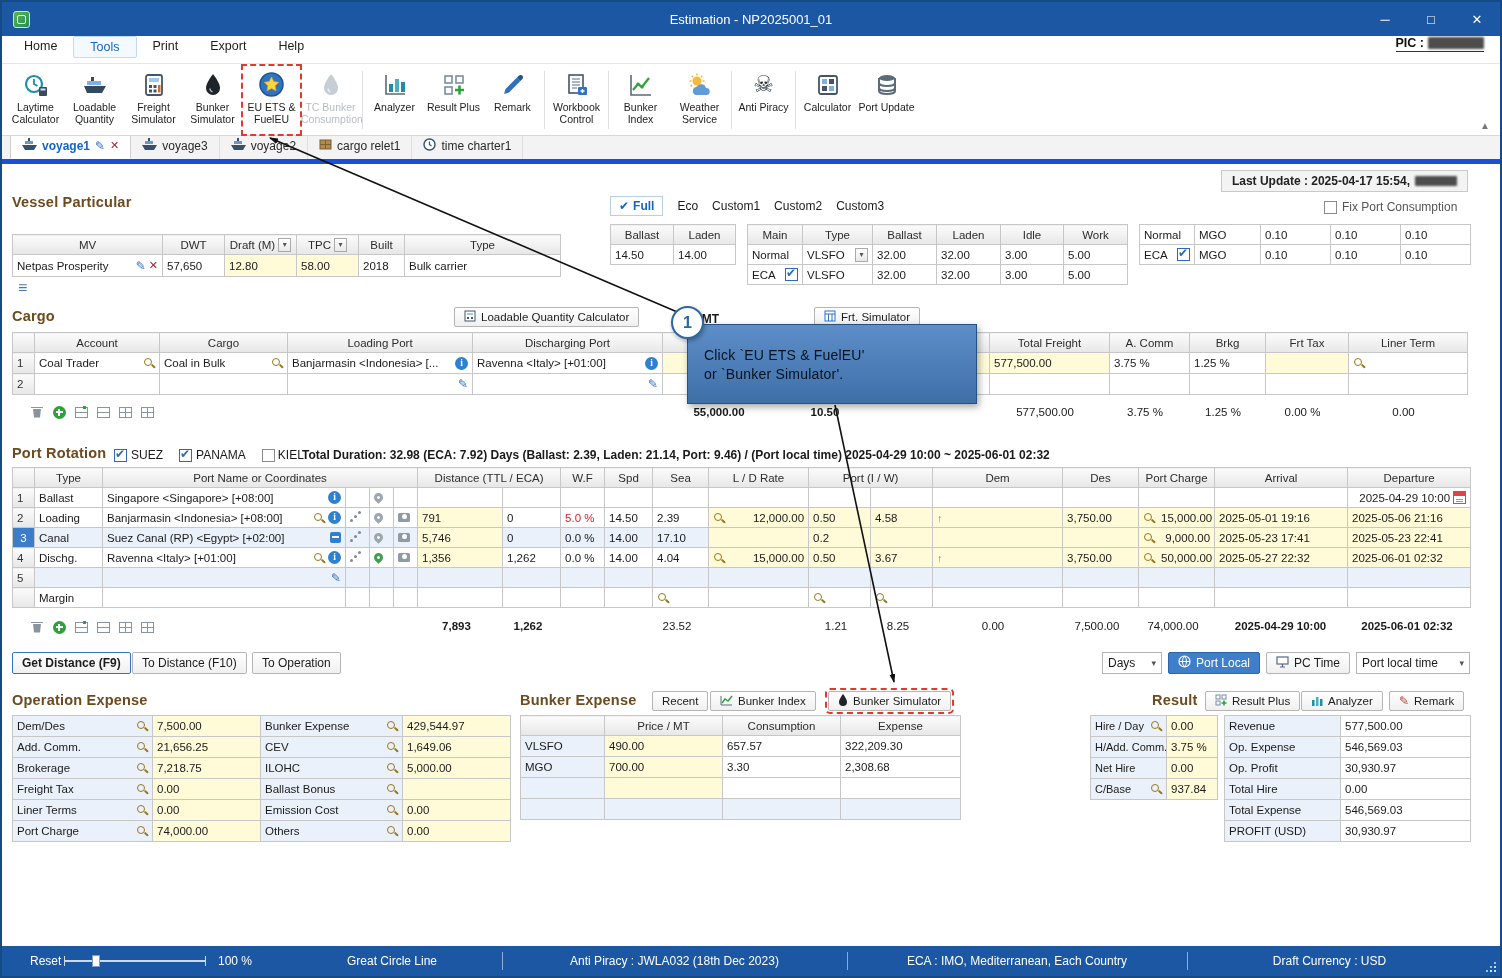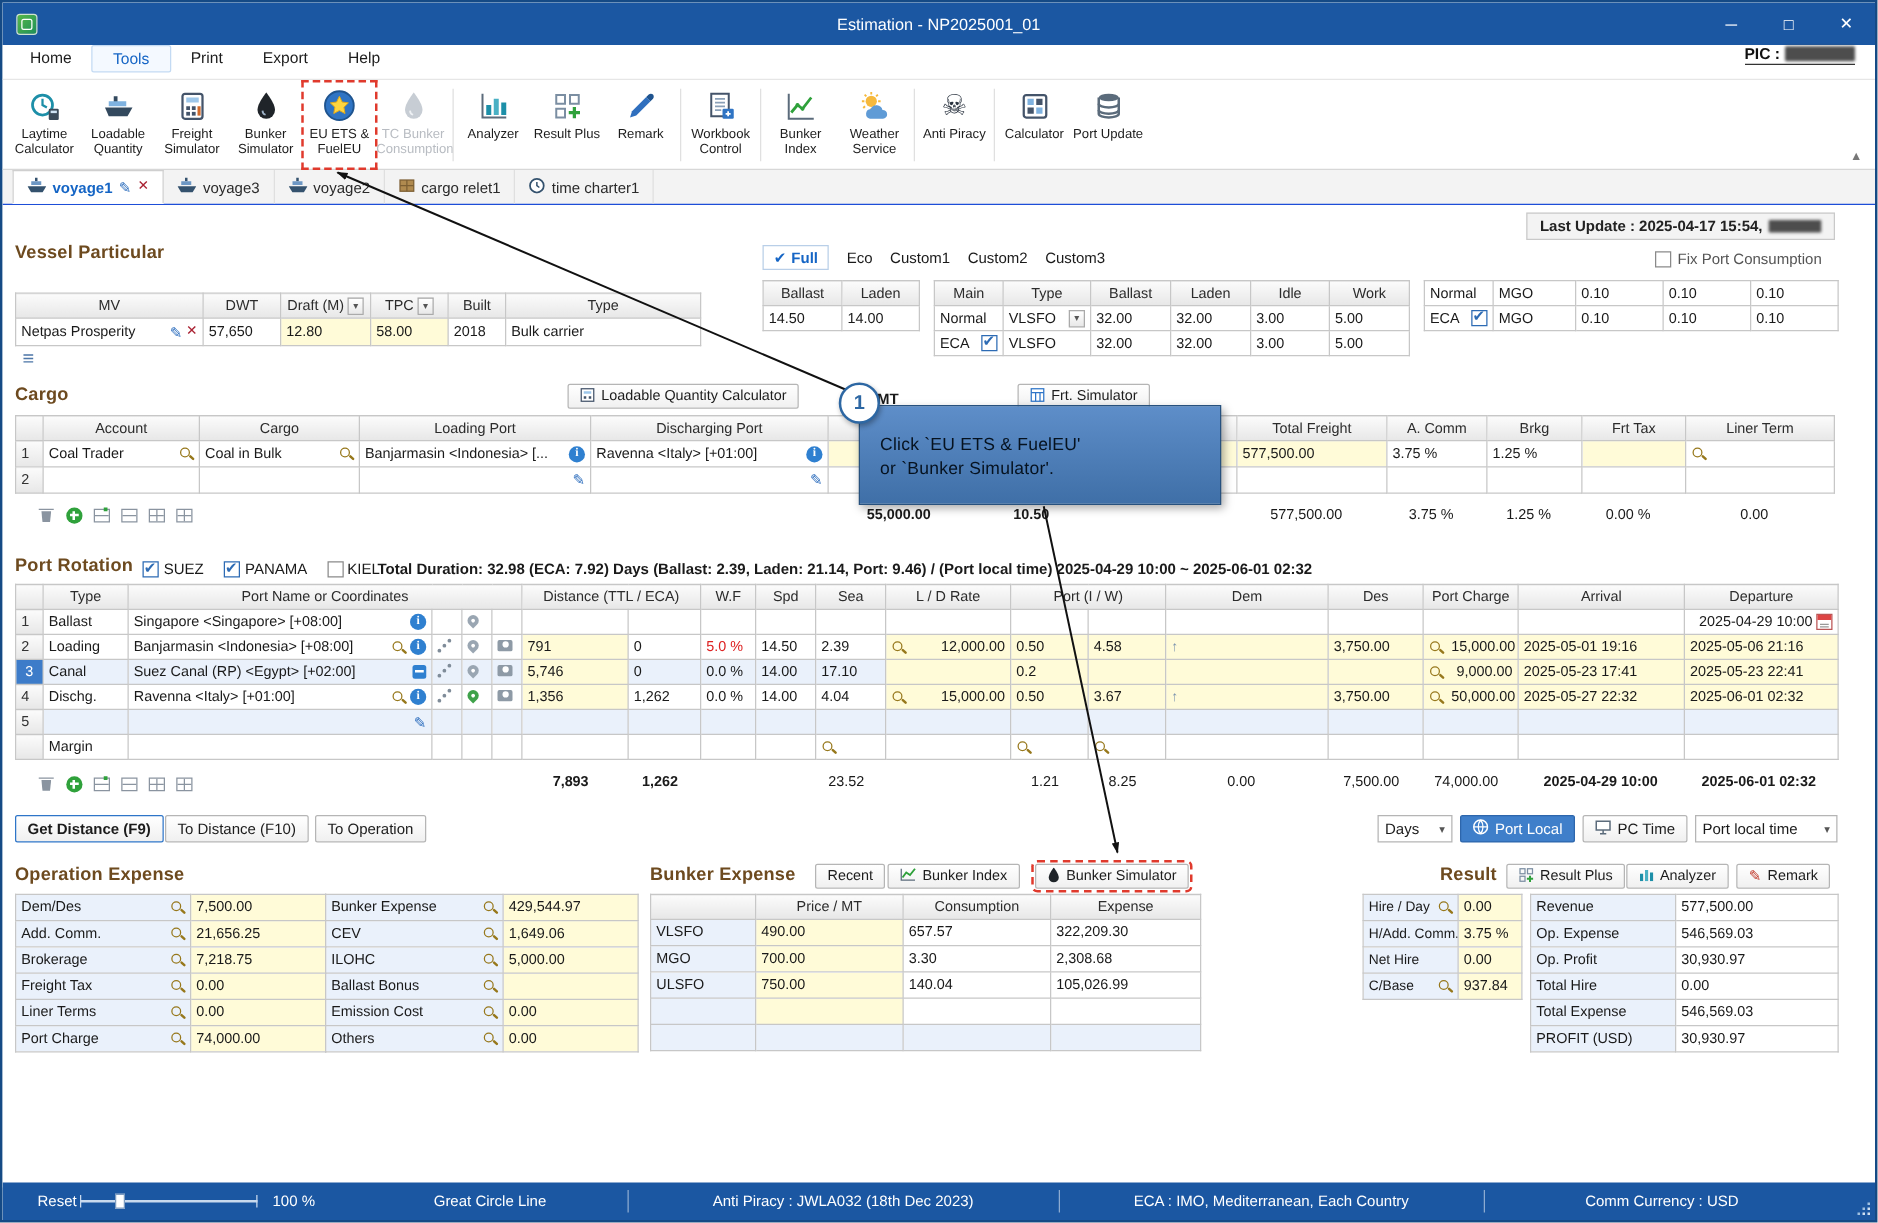--- a/index.html
+++ b/index.html
@@ -18,21 +18,21 @@
 .pic{position:absolute;right:16px;display:flex;align-items:center;gap:4px;font-size:12.5px;font-weight:bold;color:#111;border-bottom:1.5px solid #333;padding-bottom:1px}
 .redact{width:56px;height:12px;background:#4d4d4d;filter:blur(1.2px);border-radius:1px}
 .redact.sm{width:42px;height:10px}
 .ribbon{height:72px;display:flex;align-items:stretch;padding:1px 4px 0;border-bottom:1px solid #d7d7d7;position:relative;background:#fff}
 .rit{width:59px;text-align:center;font-size:10.5px;line-height:1.12;color:#1d1d1d;padding-top:4px}
 .rit .ric{height:31px;display:flex;align-items:center;justify-content:center;margin-bottom:2px}
 .rit.dis{color:#b8bcc2}
 .rit.hl{outline:2px dashed #e03a2d;outline-offset:-1px}
 .rsep{width:1px;background:#e0e0e0;margin:6px 2px}
 .rcollapse{position:absolute;right:10px;bottom:4px;color:#777;font-size:10px}
-.tabstrip{height:28px;background:#f3f3f3;border-bottom:1px solid #1d4ed8;display:flex;padding-left:8px}
+.tabstrip{height:28px;background:#f3f3f3;border-bottom:5px solid #1d4ed8;display:flex;align-items:flex-end;padding-left:8px}
 .tab{height:27px;display:flex;align-items:center;gap:5px;padding:0 11px;font-size:12px;color:#2a2a2a;border-right:1px solid #dfdfdf}
 .tab.act{background:#fff;border:1px solid #cfcfcf;border-bottom:1px solid #fff;color:#1565c5;font-weight:bold}
 .content{position:relative;height:786px;background:#fff}
 .abs{position:absolute}
 .bold{font-weight:bold}
 .sect{font-weight:bold;font-size:14.5px;color:#6d4a1f;letter-spacing:.2px}
 table.grid{border-collapse:collapse;table-layout:fixed}
 .grid th,.grid td{border:1px solid #c7c7c7;height:20px;padding:0 4px;font-size:11.5px;white-space:nowrap;overflow:hidden;text-align:left;font-weight:normal}
 .grid th{background:linear-gradient(#fbfbfb,#e7e7e7);text-align:center;color:#2c2c2c}
 .cargo-t td{height:21px}
@@ -1198,26 +1198,20 @@
         <td class="rt">657.57</td>
         <td class="rt">322,209.30</td>
       </tr>
       <tr>
         <td class="lb">MGO</td>
         <td class="rt y">700.00</td>
         <td class="rt">3.30</td>
         <td class="rt">2,308.68</td>
       </tr>
       <tr>
-        <td class="lb">ULSFO</td>
-        <td class="rt y">750.00</td>
-        <td class="rt">140.04</td>
-        <td class="rt">105,026.99</td>
-      </tr>
-      <tr>
         <td class="lb"></td>
         <td class="y"></td>
         <td></td>
         <td></td>
       </tr>
       <tr>
         <td class="lb"></td>
         <td class="lb"></td>
         <td class="lb"></td>
         <td class="lb"></td>
@@ -1301,21 +1295,21 @@
     <span class="track">
         <span class="knob"></span>
       </span>
     <span class="sbtxt" style="left:216px">100 %</span>
     <span class="sbsep" style="left:500px"></span>
     <span class="sbtxt" style="left:280px;width:220px;text-align:center">Great Circle Line</span>
     <span class="sbtxt" style="left:500px;width:345px;text-align:center">Anti Piracy : JWLA032 (18th Dec 2023)</span>
     <span class="sbsep" style="left:845px"></span>
     <span class="sbtxt" style="left:845px;width:340px;text-align:center">ECA : IMO, Mediterranean, Each Country</span>
     <span class="sbsep" style="left:1185px"></span>
-    <span class="sbtxt" style="left:1185px;width:285px;text-align:center">Comm Currency : USD</span>
+    <span class="sbtxt" style="left:1185px;width:285px;text-align:center">Draft Currency : USD</span>
     <span class="grip"></span>
   </div>
 
   <div class="callout">
     <div class="cl">Click `EU ETS &amp; FuelEU'</div>
     <div class="cl">or `Bunker Simulator'.</div>
   </div>
   <div class="stepc">1</div>
   <svg class="overlay" width="1502" height="978">
     <defs>

